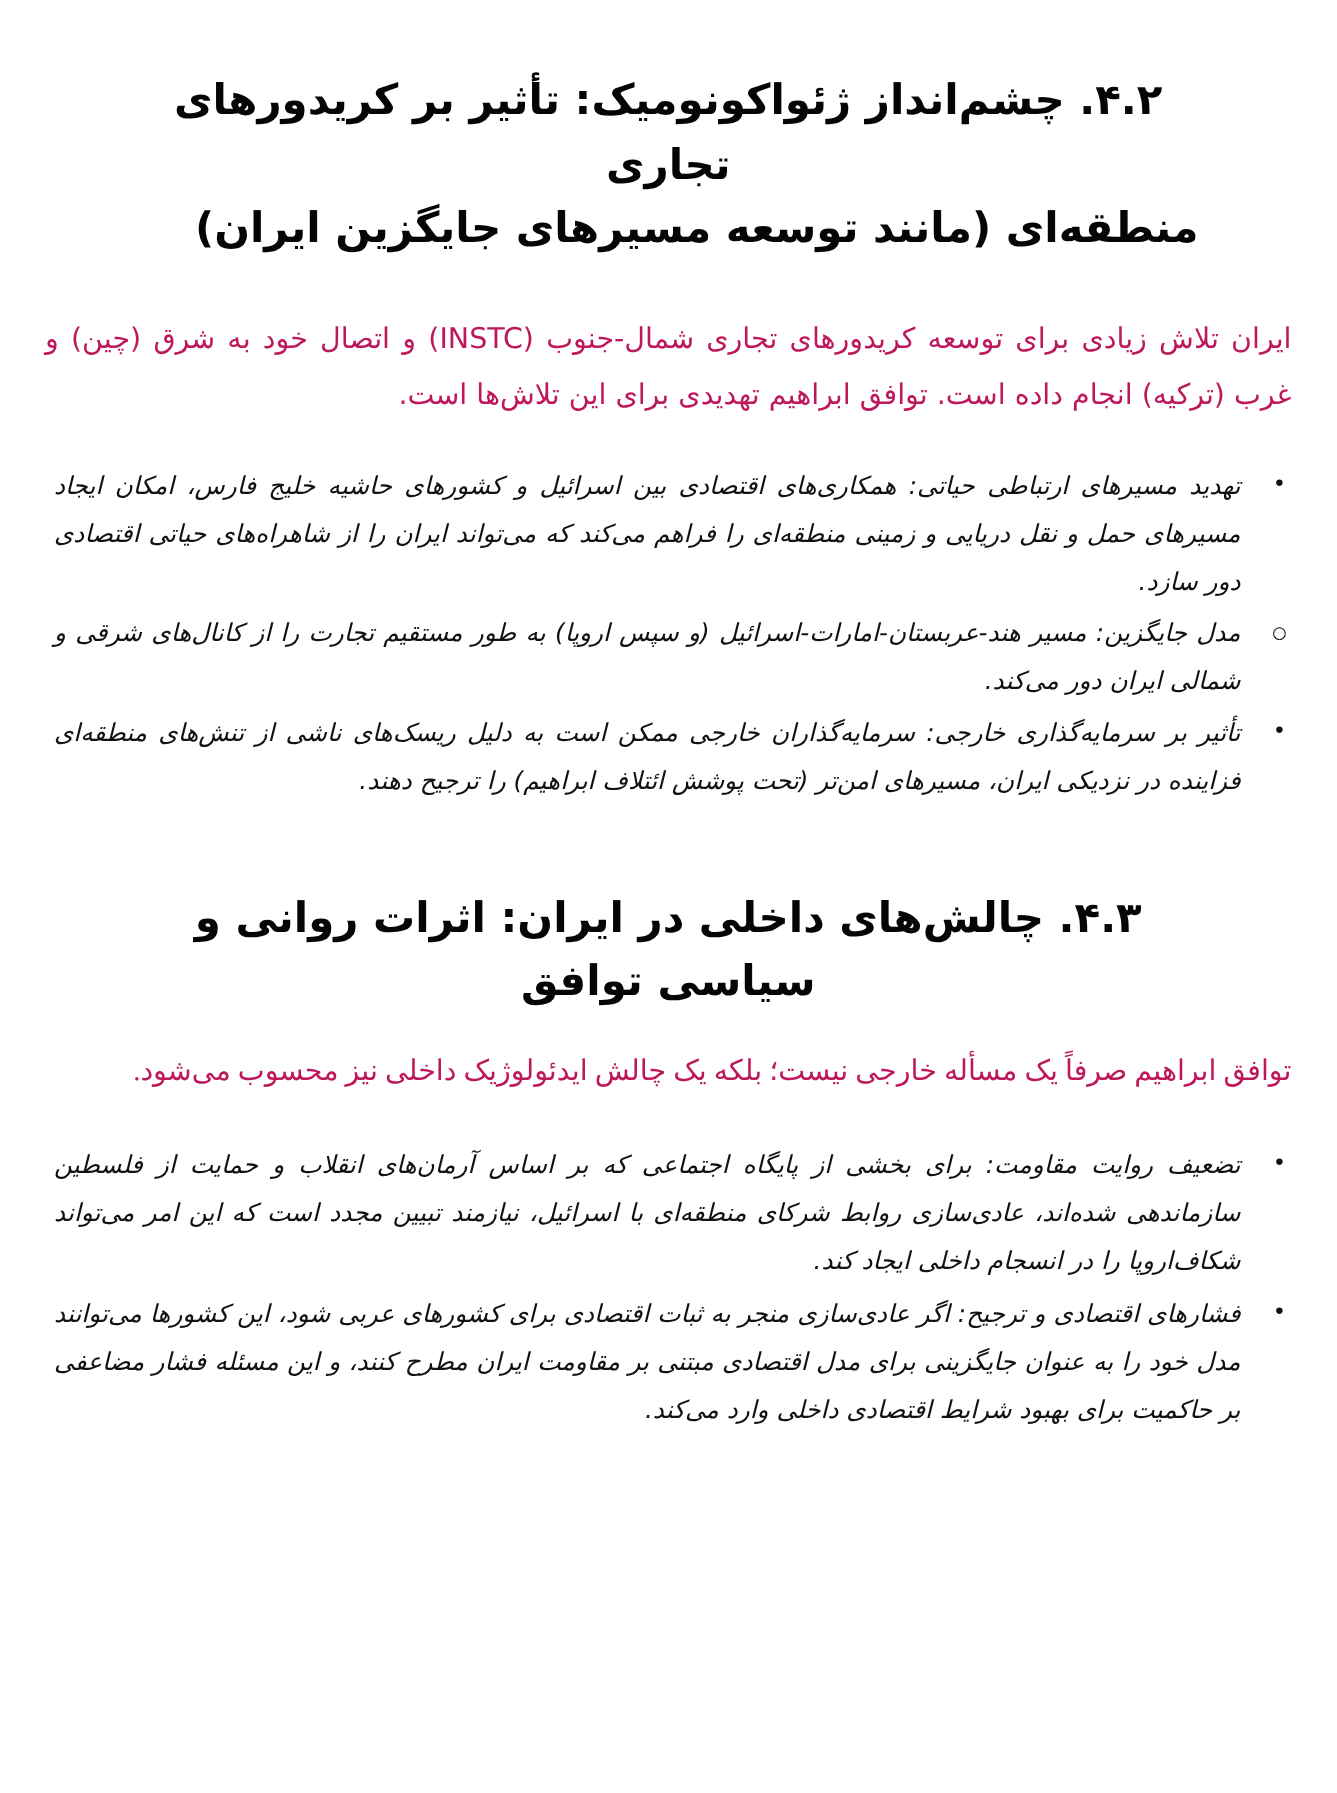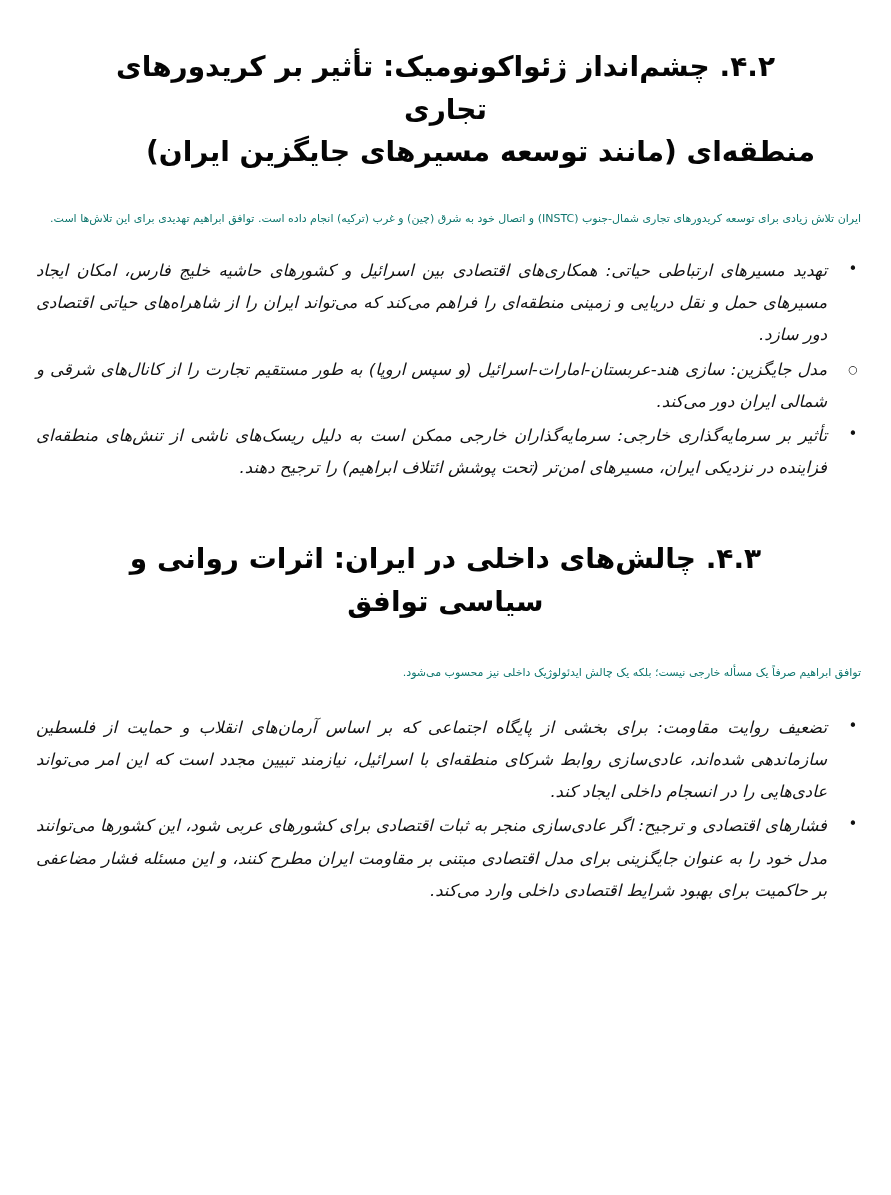--- a/index.html
+++ b/index.html
@@ -27,44 +27,44 @@
   }
 
   
   .section-heading {
     font-size: 28px;
     line-height: 1.52;
     font-weight: 700;
     letter-spacing: 0;
     color: #050505;
     text-align: center;
-    margin: 0;
+    margin: 16px;
     padding: 0 50px;
   }
   .section-heading .hd-line {
     display: block;
   }
   .section-heading .hd-line-1 { text-align: center; }
   .section-heading .hd-line-2 { text-align: right; }
 
   #heading-1-block { margin-top: 46px; }
   #heading-2-block { margin-top: 54px; }
 
   
   .body-paragraph {
-    font-size: 11px;
+    font-size: 19px;
     line-height: 1.95;
-    color: #0f766e;
+    color: #be185d;
     margin: 0;
     text-align: justify;
     text-justify: inter-word;
     padding: 0 4px;
   }
   #intro-paragraph-1 { margin-top: 34px; }
-  #intro-paragraph-2 { margin-top: 39px; }
+  #intro-paragraph-2 { margin-top: 20px; font-family: Liberation Serif, serif; }
 
   
   .bullet-list {
     list-style: none;
     margin: 0;
     padding: 0;
   }
   #bullet-list-1 { margin-top: 26px; }
   #bullet-list-2 { margin-top: 28px; }
 
@@ -121,40 +121,40 @@
 
   <p id="intro-paragraph-1" class="body-paragraph">ایران تلاش زیادی برای توسعه کریدورهای تجاری شمال-جنوب (INSTC) و اتصال خود به شرق (چین) و غرب (ترکیه) انجام داده است. توافق ابراهیم تهدیدی برای این تلاش‌ها است.</p>
 
   <ul id="bullet-list-1" class="bullet-list">
     <li class="bullet-item level-1">
       <span class="bullet-marker dot">•</span>
       <span class="bullet-text">تهدید مسیرهای ارتباطی حیاتی: همکاری‌های اقتصادی بین اسرائیل و کشورهای حاشیه خلیج فارس، امکان ایجاد مسیرهای حمل و نقل دریایی و زمینی منطقه‌ای را فراهم می‌کند که می‌تواند ایران را از شاهراه‌های حیاتی اقتصادی دور سازد.</span>
     </li>
     <li class="bullet-item level-2">
       <span class="bullet-marker hollow">○</span>
-      <span class="bullet-text">مدل جایگزین: سازی هند-عربستان-امارات-اسرائیل (و سپس اروپا) به طور مستقیم تجارت را از کانال‌های شرقی و شمالی ایران دور می‌کند.</span>
+      <span class="bullet-text">مدل جایگزین: مسیر هند-عربستان-امارات-اسرائیل (و سپس اروپا) به طور مستقیم تجارت را از کانال‌های شرقی و شمالی ایران دور می‌کند.</span>
     </li>
     <li class="bullet-item level-1">
       <span class="bullet-marker dot">•</span>
       <span class="bullet-text">تأثیر بر سرمایه‌گذاری خارجی: سرمایه‌گذاران خارجی ممکن است به دلیل ریسک‌های ناشی از تنش‌های منطقه‌ای فزاینده در نزدیکی ایران، مسیرهای امن‌تر (تحت پوشش ائتلاف ابراهیم) را ترجیح دهند.</span>
     </li>
   </ul>
 
   <div id="heading-2-block">
     <h2 class="section-heading">
       <span class="hd-line hd-line-1">۴.۳. چالش‌های داخلی در ایران: اثرات روانی و سیاسی توافق</span>
     </h2>
   </div>
 
   <p id="intro-paragraph-2" class="body-paragraph">توافق ابراهیم صرفاً یک مسأله خارجی نیست؛ بلکه یک چالش ایدئولوژیک داخلی نیز محسوب می‌شود.</p>
 
   <ul id="bullet-list-2" class="bullet-list">
     <li class="bullet-item level-1">
       <span class="bullet-marker dot">•</span>
-      <span class="bullet-text">تضعیف روایت مقاومت: برای بخشی از پایگاه اجتماعی که بر اساس آرمان‌های انقلاب و حمایت از فلسطین سازماندهی شده‌اند، عادی‌سازی روابط شرکای منطقه‌ای با اسرائیل، نیازمند تبیین مجدد است که این امر می‌تواند عادی‌هایی را در انسجام داخلی ایجاد کند.</span>
+      <span class="bullet-text">تضعیف روایت مقاومت: برای بخشی از پایگاه اجتماعی که بر اساس آرمان‌های انقلاب و حمایت از فلسطین سازماندهی شده‌اند، عادی‌سازی روابط شرکای منطقه‌ای با اسرائیل، نیازمند تبیین مجدد است که این امر می‌تواند شکاف‌اروپا را در انسجام داخلی ایجاد کند.</span>
     </li>
     <li class="bullet-item level-1">
       <span class="bullet-marker dot">•</span>
       <span class="bullet-text">فشارهای اقتصادی و ترجیح: اگر عادی‌سازی منجر به ثبات اقتصادی برای کشورهای عربی شود، این کشورها می‌توانند مدل خود را به عنوان جایگزینی برای مدل اقتصادی مبتنی بر مقاومت ایران مطرح کنند، و این مسئله فشار مضاعفی بر حاکمیت برای بهبود شرایط اقتصادی داخلی وارد می‌کند.</span>
     </li>
   </ul>
 
 </div>
 
 </body></html>

